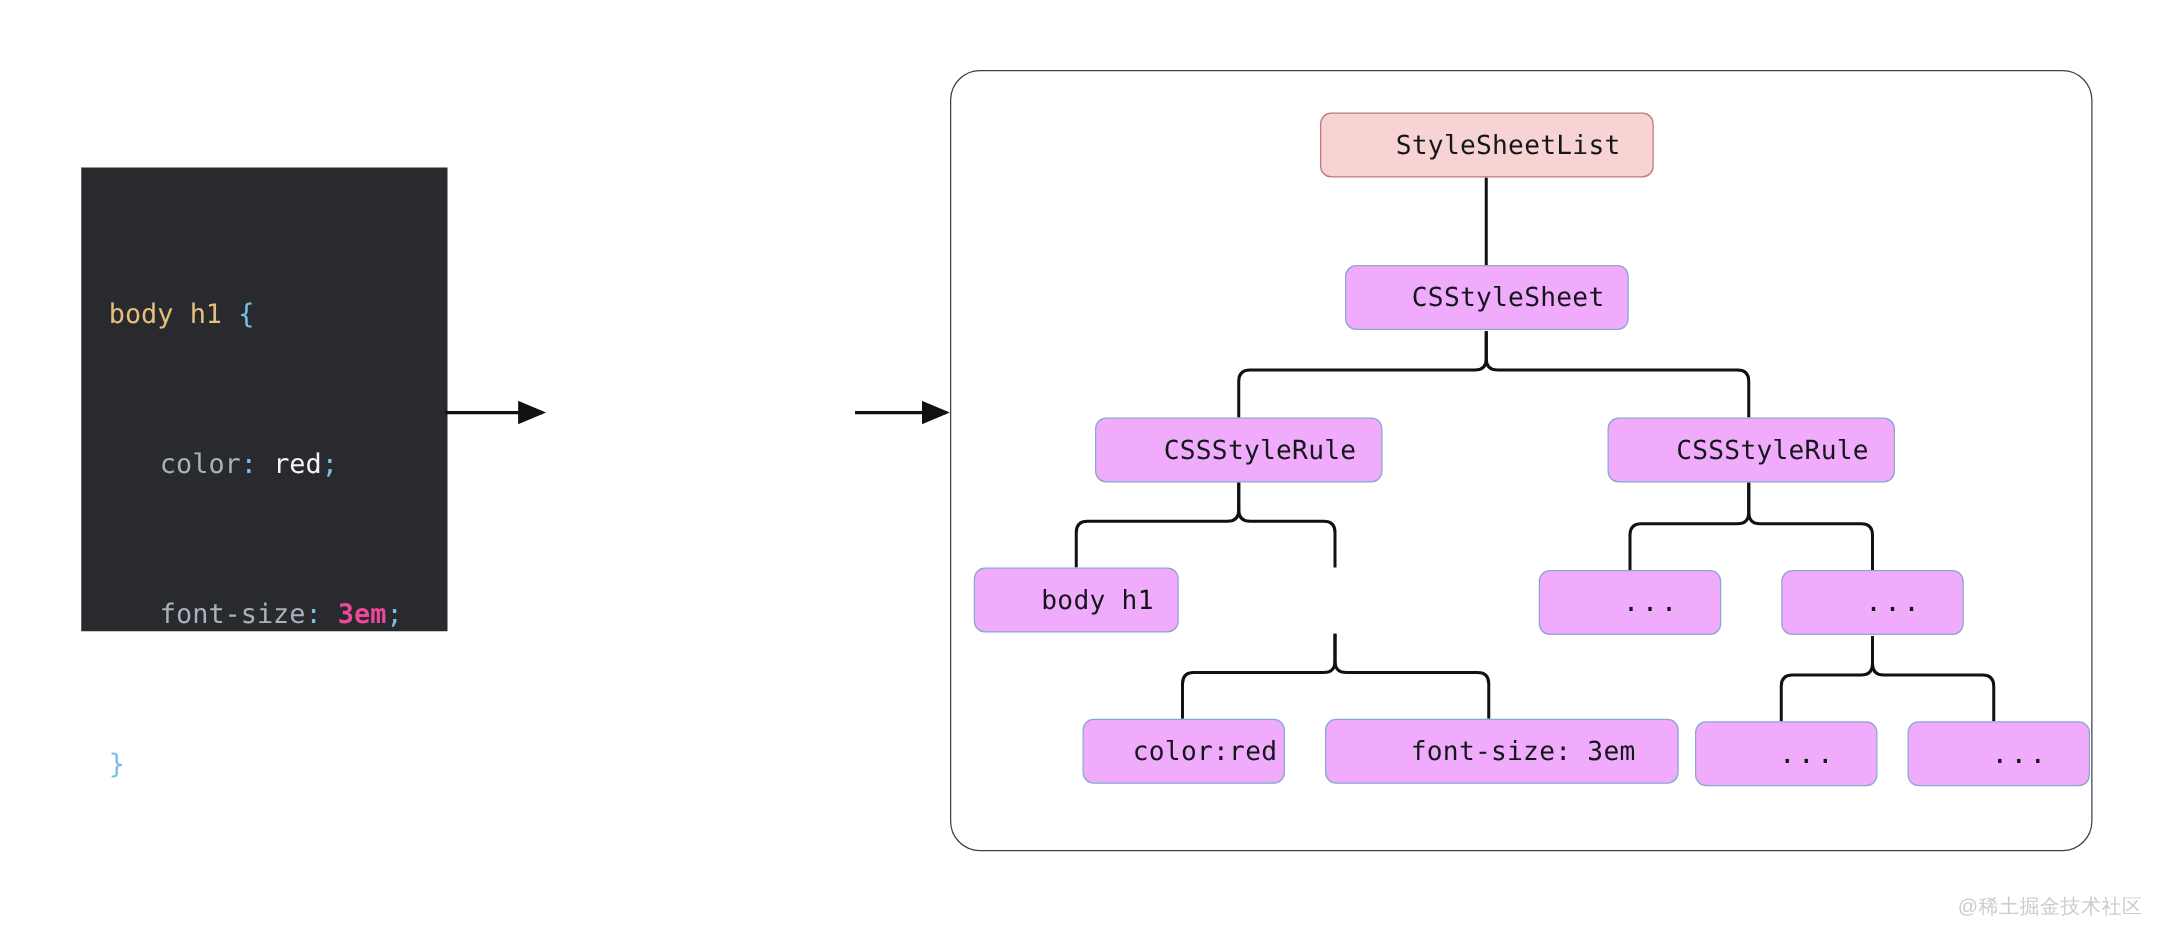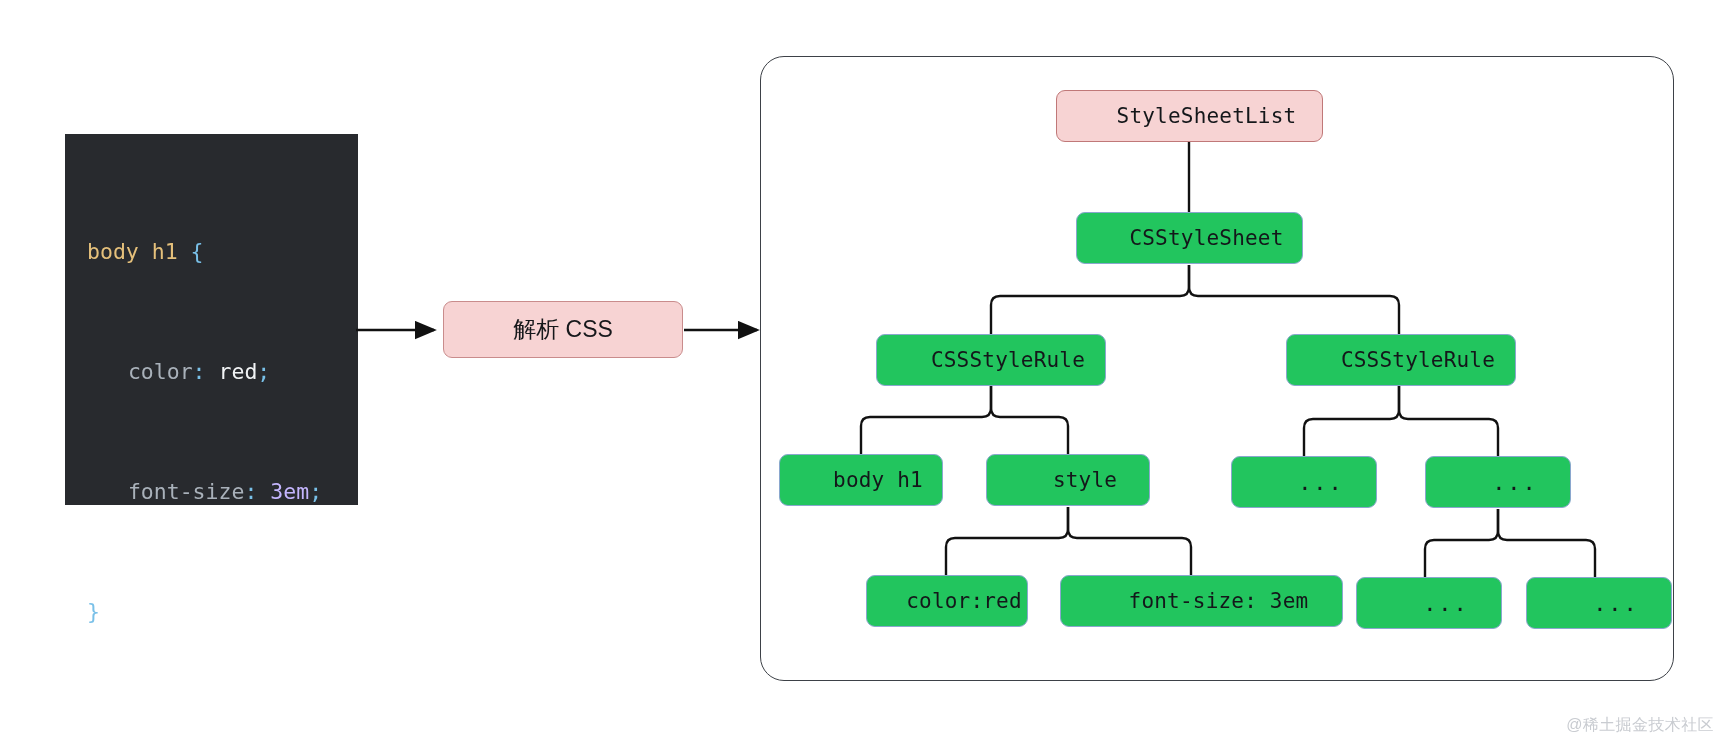--- a/index.html
+++ b/index.html
@@ -37,21 +37,21 @@
     white-space: pre;
     color: #d8dee4;
     letter-spacing: 0px;
   }
   .code-line { display: block; height: 40px; }
   .tok-sel   { color: #e5c07b; }
   .tok-brace { color: #79c0e8; }
   .tok-prop  { color: #a9b1ba; margin-left: 15px; }
   .tok-punc  { color: #79c0e8; }
   .tok-val   { color: #f2f4f6; margin-top: 36px; }
-  .tok-num   { color: #c4b5fd; }
+  .tok-num   { color: #ec4899; font-weight: bold; }
   .code-indent { display: inline-block; width: 2ch; }
 
   
   .process-box {
     position: absolute;
     left: 443px;
     top: 301px;
     width: 240px;
     height: 57px;
     box-sizing: border-box;
@@ -98,21 +98,21 @@
     align-items: center;
     justify-content: center;
     font-family: "DejaVu Sans Mono", "Liberation Mono", monospace;
     font-size: 21px;
     color: #14171a;
     white-space: nowrap;
     letter-spacing: 0.2px;
     padding-left: 34px;
   }
   .node.blue {
-    background: #22c55e;
+    background: #f0abfc;
     border: 1.6px solid #8aa7ce;
   }
   .node.pink {
     background: #f7d3d3;
     border: 1.6px solid #c07878;
   }
   .node.ellipsis { font-size: 22px; letter-spacing: 2px; }
 
   
   .watermark {
@@ -164,23 +164,20 @@
     <path d="M1399,386 L1399,410 Q1399,419 1390,419 L1313,419 Q1304,419 1304,428 L1304,456" fill="none" stroke="#111111" stroke-width="2.4"></path>
     <path d="M1399,386 L1399,410 Q1399,419 1408,419 L1489,419 Q1498,419 1498,428 L1498,456" fill="none" stroke="#111111" stroke-width="2.4"></path>
 
     <path d="M1068,507 L1068,529 Q1068,538 1059,538 L955,538 Q946,538 946,547 L946,575" fill="none" stroke="#111111" stroke-width="2.4"></path>
     <path d="M1068,507 L1068,529 Q1068,538 1077,538 L1182,538 Q1191,538 1191,547 L1191,575" fill="none" stroke="#111111" stroke-width="2.4"></path>
 
     <path d="M1498,509 L1498,531 Q1498,540 1489,540 L1434,540 Q1425,540 1425,549 L1425,577" fill="none" stroke="#111111" stroke-width="2.4"></path>
     <path d="M1498,509 L1498,531 Q1498,540 1507,540 L1586,540 Q1595,540 1595,549 L1595,577" fill="none" stroke="#111111" stroke-width="2.4"></path>
   </svg>
 
-  <div class="process-box">
-    <span>解析 CSS</span>
-  </div>
 
   <div class="tree-frame"></div>
 
   <div class="node pink" style="left:1056px; top:90px; width:267px; height:52px;">
     <span>StyleSheetList</span>
   </div>
 
   <div class="node blue" style="left:1076px; top:212px; width:227px; height:52px;">
     <span>CSStyleSheet</span>
   </div>
@@ -190,23 +187,20 @@
   </div>
 
   <div class="node blue" style="left:1286px; top:334px; width:230px; height:52px;">
     <span>CSSStyleRule</span>
   </div>
 
   <div class="node blue" style="left:779px; top:454px; width:164px; height:52px;">
     <span>body h1</span>
   </div>
 
-  <div class="node blue" style="left:986px; top:454px; width:164px; height:52px;">
-    <span>style</span>
-  </div>
 
   <div class="node blue ellipsis" style="left:1231px; top:456px; width:146px; height:52px;">
     <span>...</span>
   </div>
 
   <div class="node blue ellipsis" style="left:1425px; top:456px; width:146px; height:52px;">
     <span>...</span>
   </div>
 
   <div class="node blue" style="left:866px; top:575px; width:162px; height:52px;">

